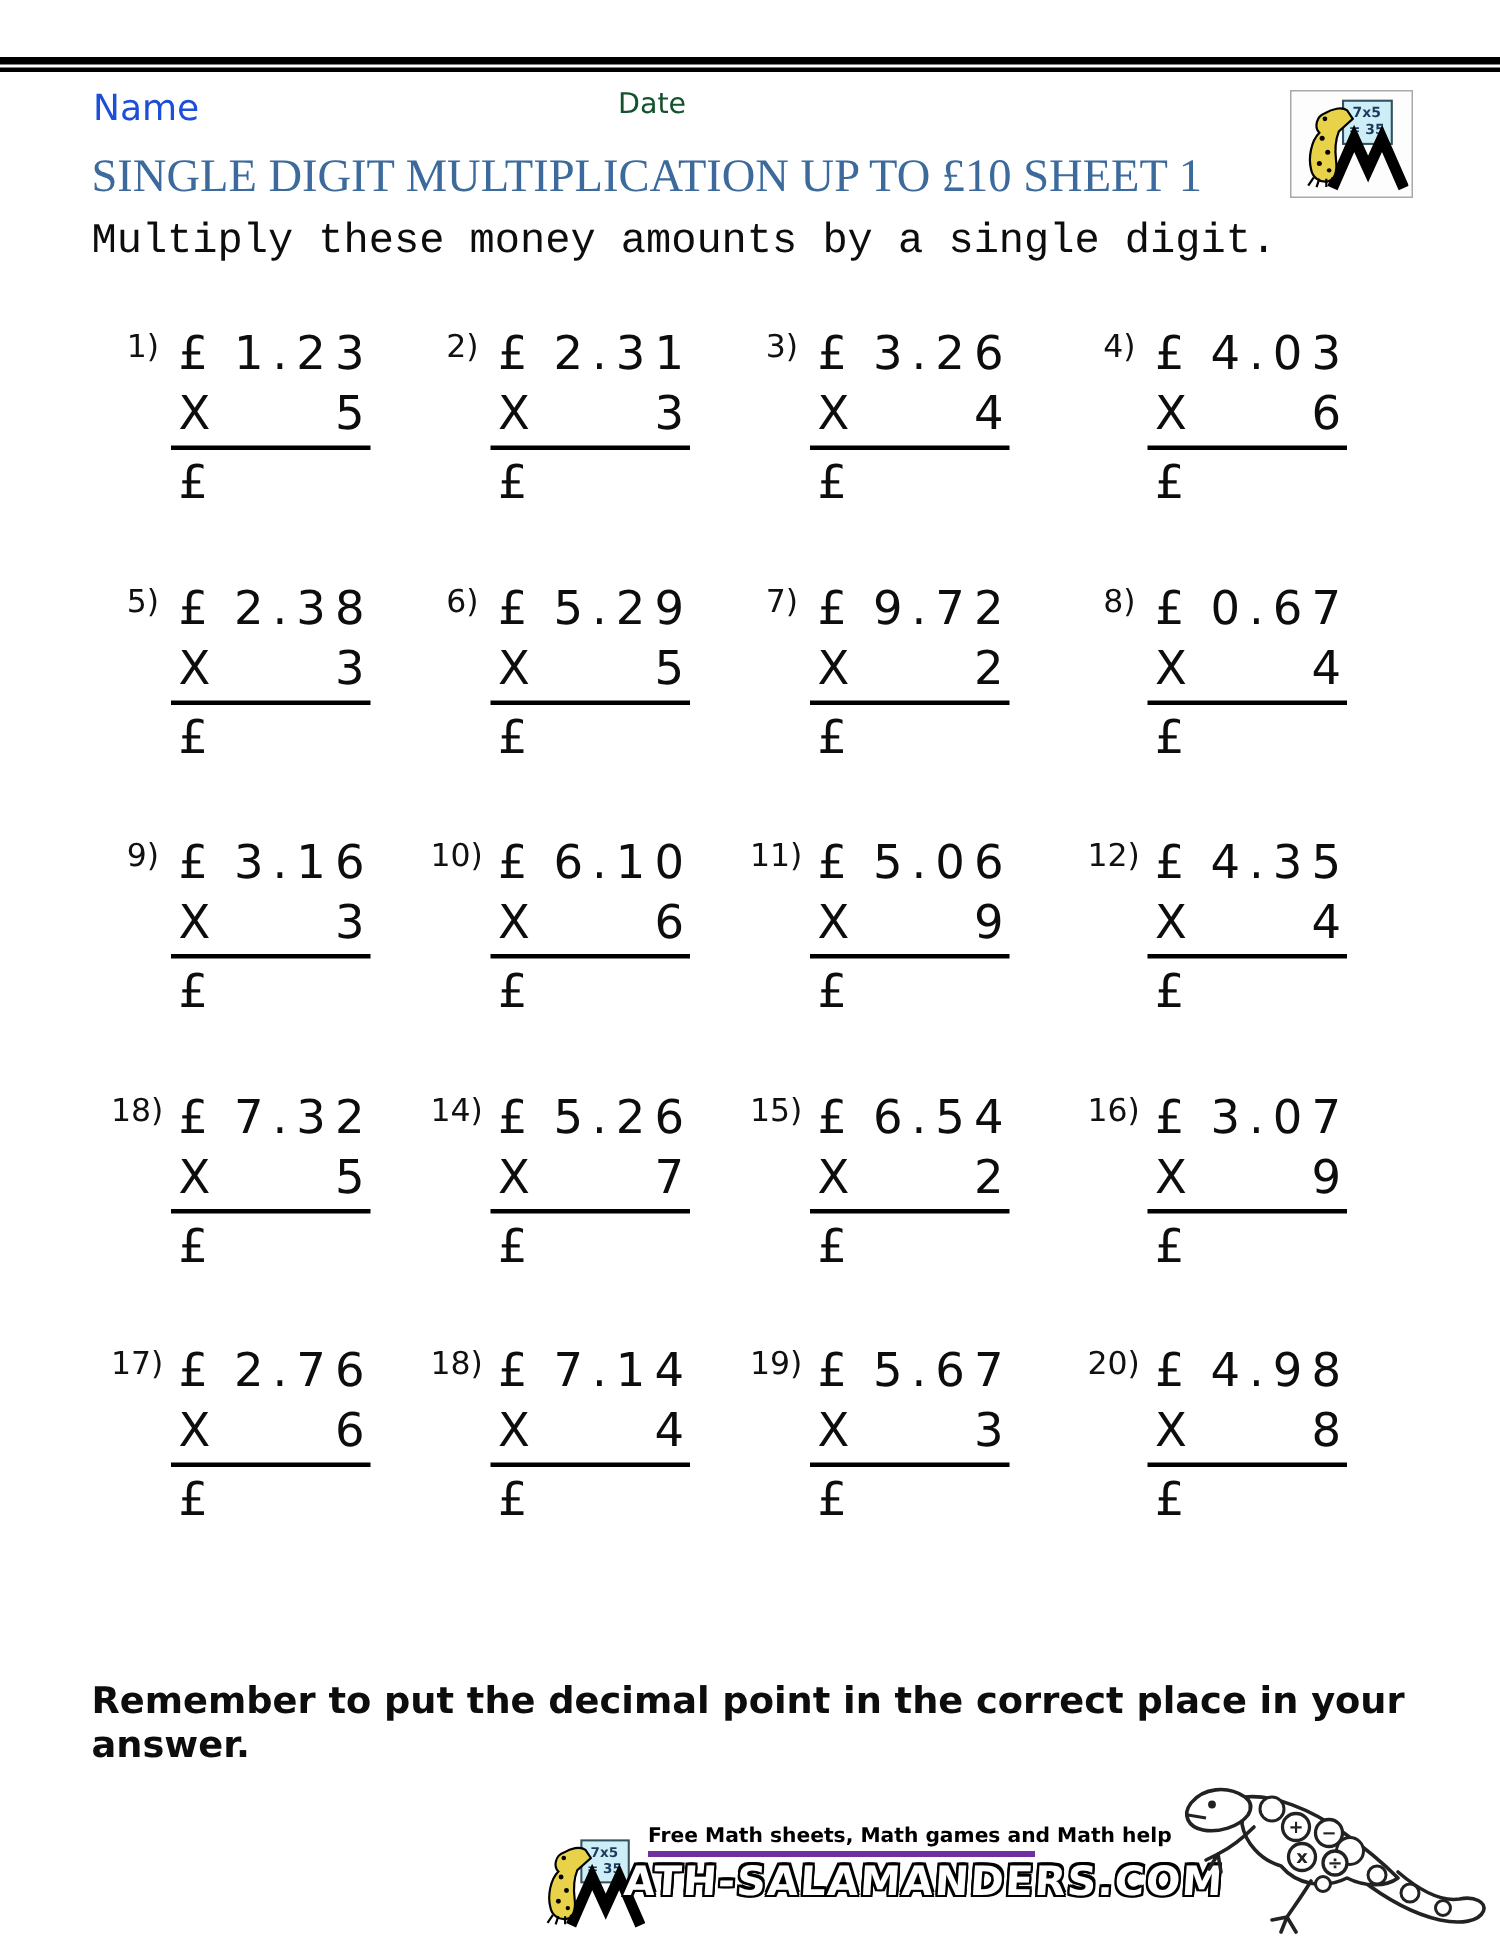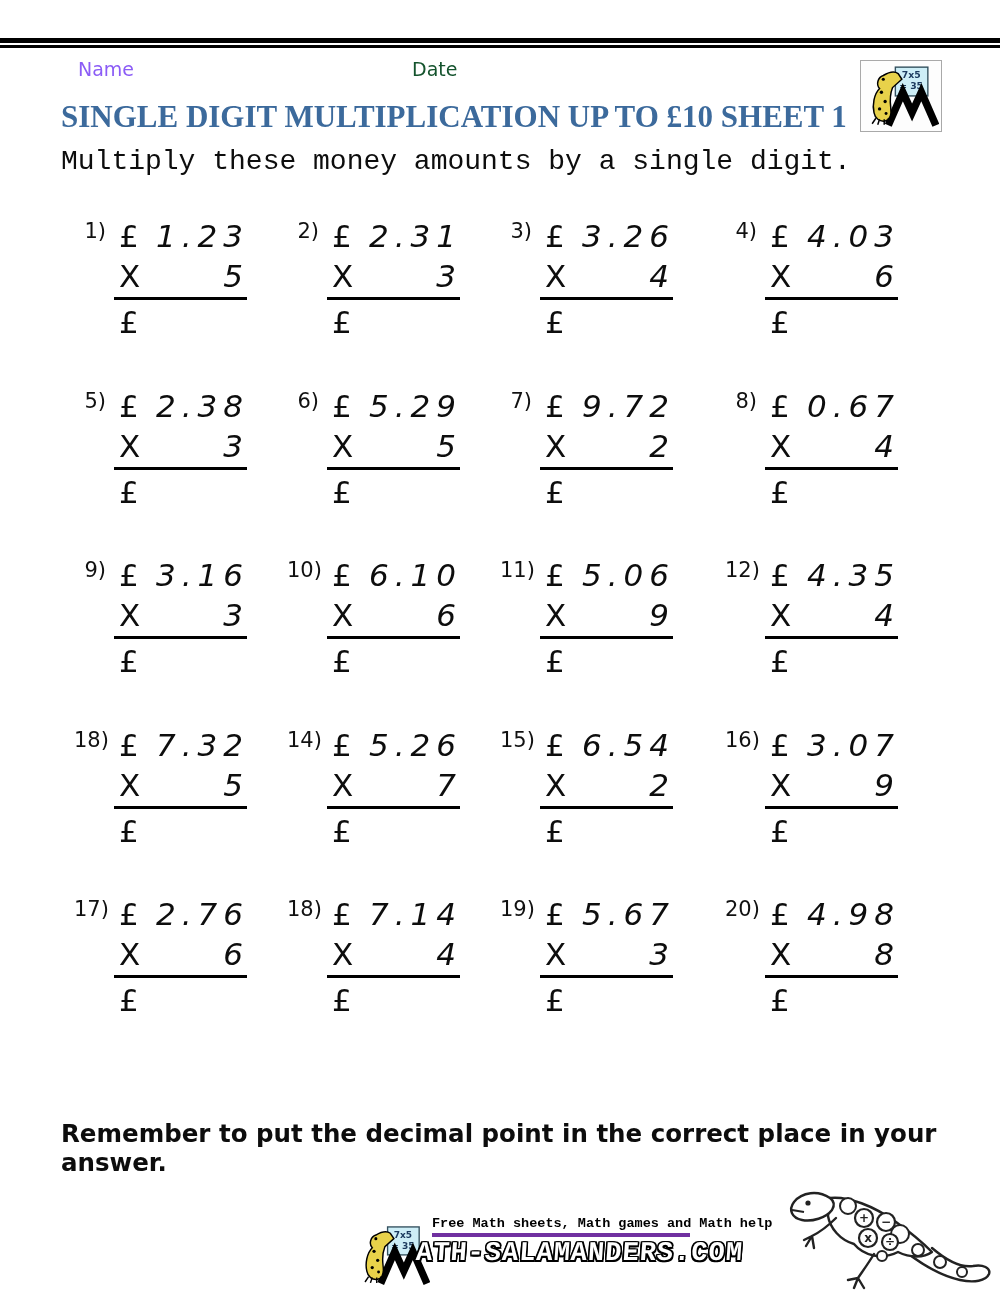--- a/index.html
+++ b/index.html
@@ -6,31 +6,31 @@
   body{
     width:1000px;height:1294px;position:relative;background:#ffffff;
     font-family:"DejaVu Sans","Liberation Sans",sans-serif;color:#1a1a1a;
     overflow:hidden;
   }
   
   .topbar{
     position:absolute;left:0;top:38px;width:1000px;height:2px;
     background:#fff;border-top:5px solid #000;border-bottom:3px solid #000;
   }
-  .name-label{position:absolute;left:78px;top:58px;font-size:19px;color:#8b5cf6;}
+  .name-label{position:absolute;left:62px;top:58px;font-size:24px;color:#1d4ed8;}
   .date-label{position:absolute;left:412px;top:58px;font-size:19px;color:#14532d;}
 
   .logo-box{
     position:absolute;left:860px;top:60px;width:80px;height:70px;
     border:1px solid #a9a9a9;background:#fdfdfd;
   }
   .page-title{
     position:absolute;left:61px;top:99px;margin:0;
     font-family:"Liberation Serif","DejaVu Serif",serif;
-    font-size:31px;font-weight:700;letter-spacing:0px;white-space:nowrap;
+    font-size:31px;font-weight:400;letter-spacing:0px;white-space:nowrap;
   }
   .page-subtitle{
     position:absolute;left:61px;top:146px;margin:0;
     font-size:28px;color:#0d0d0d;letter-spacing:0px;font-family:Liberation Mono, monospace;
   }
 
   .problems{
     position:absolute;left:74px;top:216px;width:860px;
     display:grid;grid-template-columns:213px 213px 225px 209px;
     grid-auto-rows:169.5px;
@@ -38,35 +38,35 @@
   .problem{display:flex;align-items:flex-start;}
   .plabel{
     width:32px;text-align:right;font-size:21px;padding-top:3px;
     flex:0 0 32px;color:#111;
   }
   .pbody{width:124px;margin-left:13px;}
   .pline{
     display:flex;justify-content:space-between;align-items:center;
     height:40px;font-size:31px;color:#0d0d0d;
   }
-  .amt{letter-spacing:6px;margin-right:-6px;font-style:italic;}
+  .amt{letter-spacing:6px;margin-right:-6px;}
   .cur{font-weight:500;}
   .mulx{font-weight:400;}
   .rule{height:0;border-top:3px solid #000;margin:1px 0 2px -5px;width:133px;}
 
   .reminder{
     position:absolute;left:61px;top:1119px;margin:0;font-size:24.5px;color:#0d0d0d;font-weight:bold;
   }
 
   .footer{
     position:absolute;left:356px;top:1210px;width:340px;height:84px;
     display:flex;align-items:flex-start;
   }
   .footer-icon{flex:0 0 auto;margin-top:4px;}
-  .footer-text{margin-left:-14px;font-family:Liberation Mono, monospace;}
+  .footer-text{margin-left:-14px;}
   .footer-tagline{
     font-size:13.5px;font-weight:bold;color:#000;margin:6px 0 2px 16px;white-space:nowrap;
   }
   .footer-rule{height:4px;width:258px;margin-left:16px;}
   .footer-site{
     font-size:27px;font-weight:bold;color:#fff;letter-spacing:1px;
     margin:1px 0 0 0;white-space:nowrap;transform:skewX(-4deg);
     text-shadow:-1.5px -1.5px 0 #000,1.5px -1.5px 0 #000,-1.5px 1.5px 0 #000,
                  1.5px 1.5px 0 #000,-1.5px 0 0 #000,1.5px 0 0 #000,
                  0 -1.5px 0 #000,0 1.5px 0 #000;

